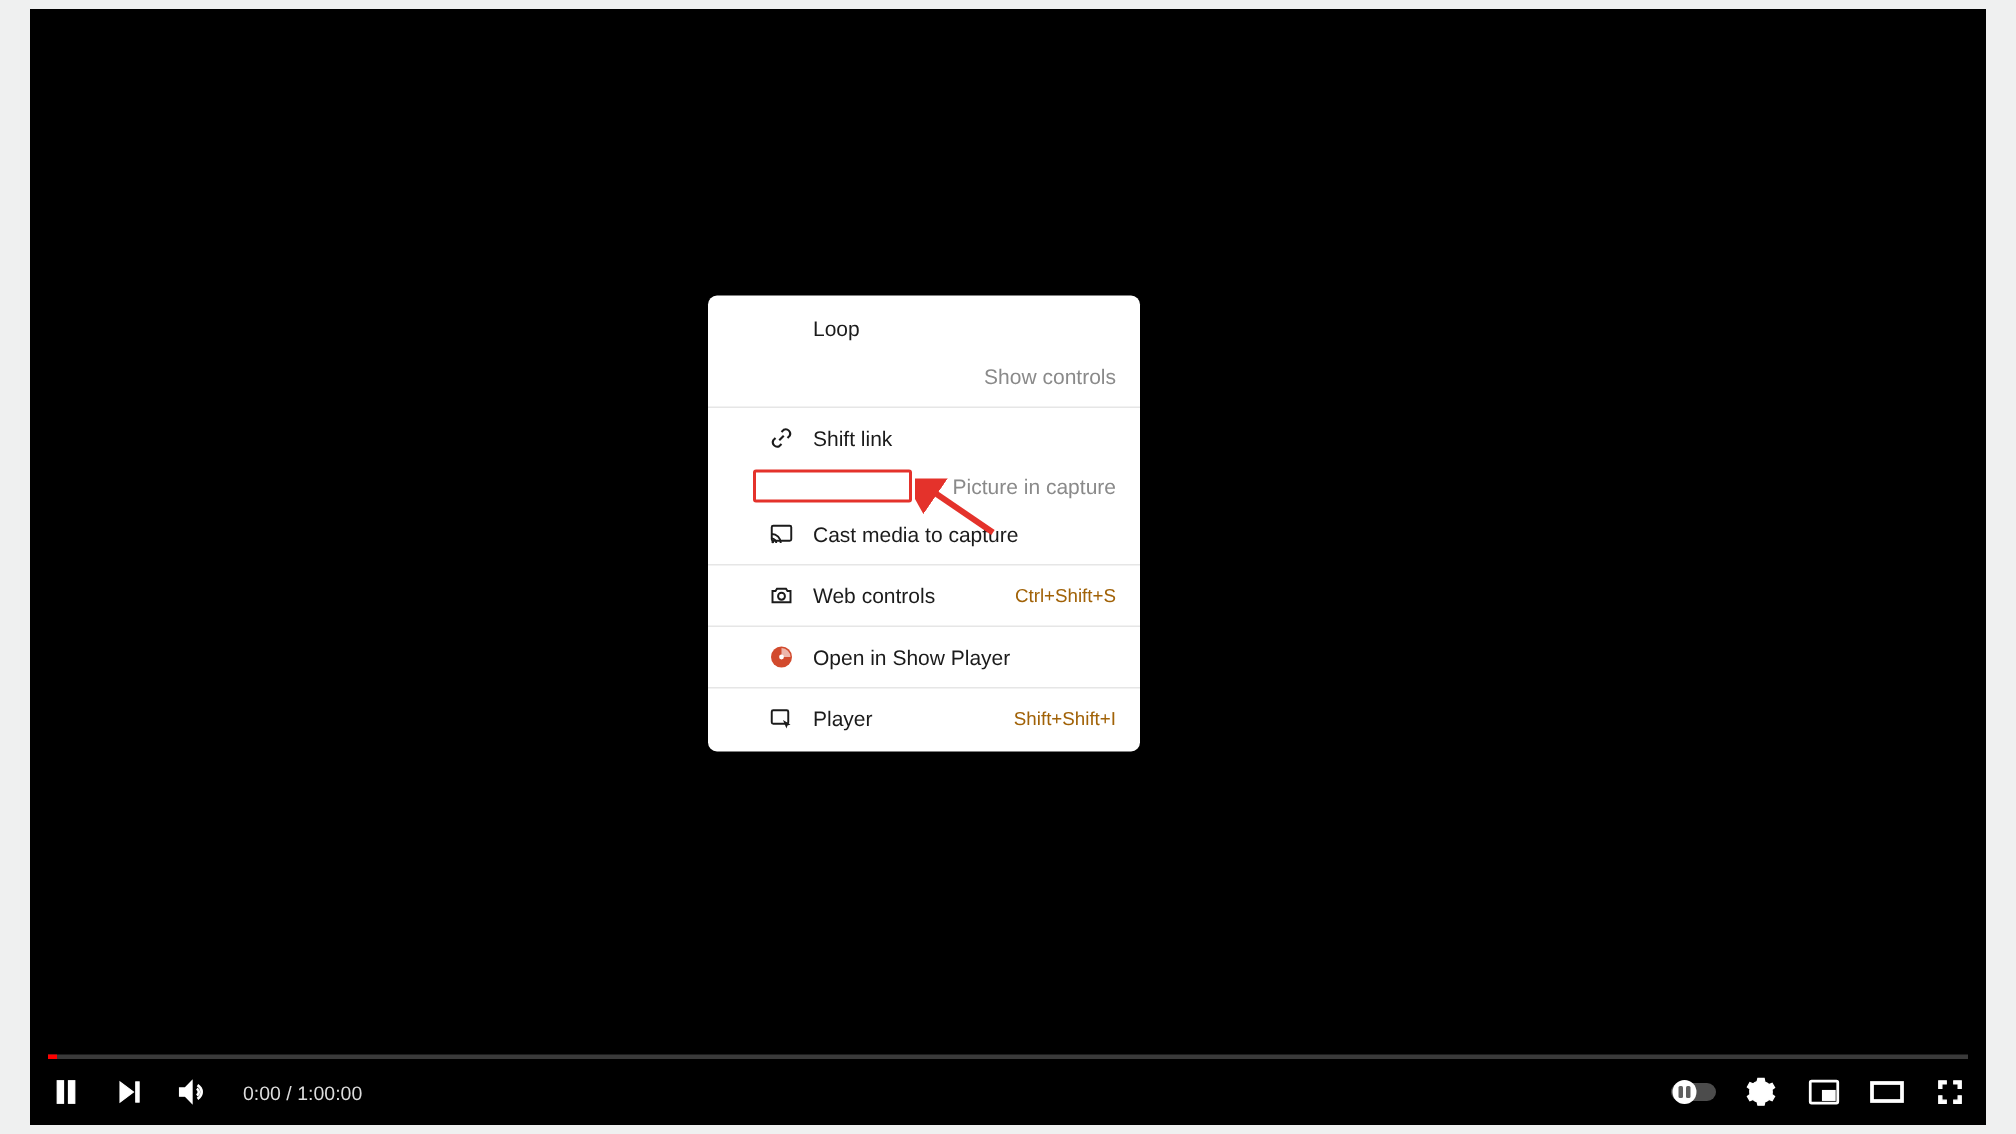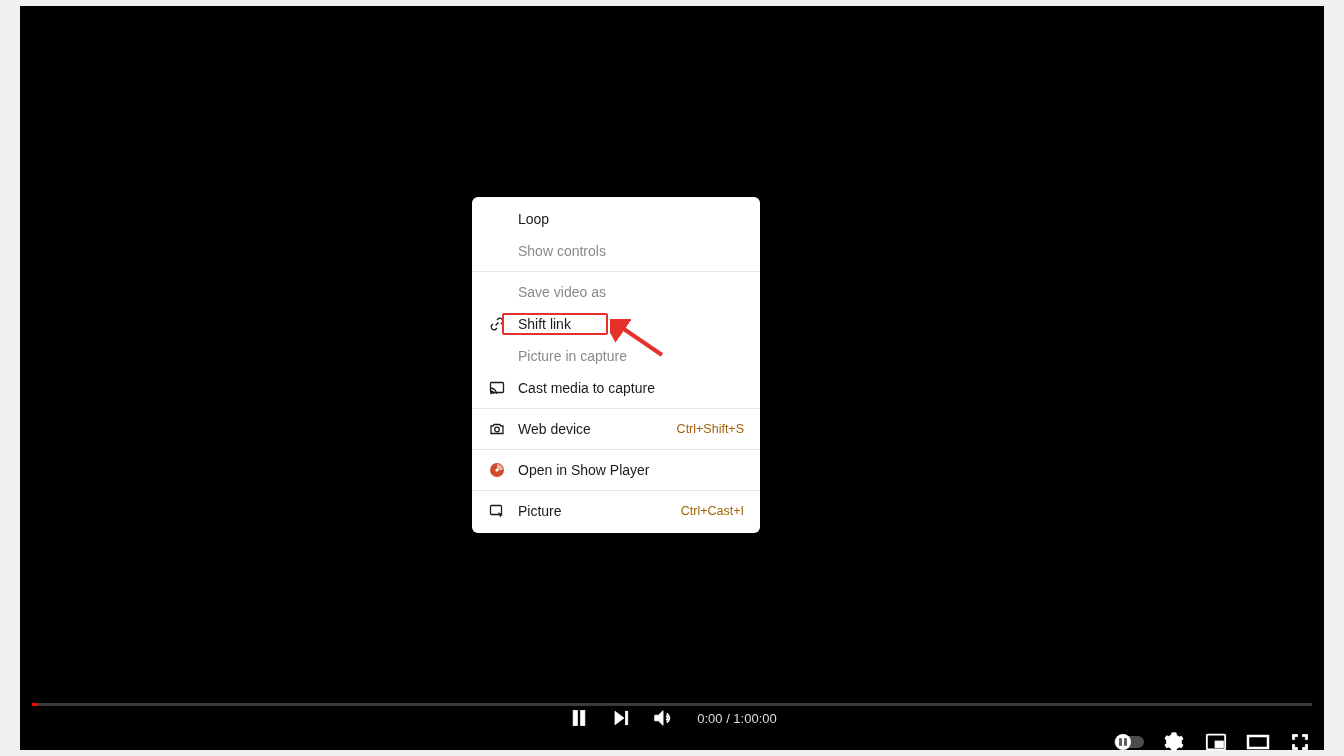--- a/index.html
+++ b/index.html
@@ -37,21 +37,20 @@
     background: #ff0000;
   }
   .controls {
     position: absolute;
     left: 0; right: 0; bottom: 0;
     height: 44px;
     display: flex;
     align-items: center;
     padding: 0 12px;
     color: #fff;
-    flex-direction: column;
   }
   .controls-left { display: flex; align-items: center; gap: 18px; }
   .controls-right { display: flex; align-items: center; gap: 18px; margin-left: auto; }
   .ctrl-btn {
     width: 24px; height: 24px;
     display: flex; align-items: center; justify-content: center;
     cursor: pointer;
   }
   .ctrl-btn svg { fill: #fff; stroke: #fff; }
   .time-display {
@@ -101,22 +100,23 @@
     font-size: 14px;
     color: #1b1b1b;
   }
   .ctx-item {
     display: flex;
     align-items: center;
     height: 32px;
     padding: 0 16px 0 16px;
     cursor: pointer;
     position: relative;
-  }
-  .ctx-item.disabled { color: #8a8a8a; cursor: default; }
+    margin-left: 24px;
+  }
+  .ctx-item.disabled { color: #8a8a8a; cursor: default; text-align: right; }
   .ctx-icon {
     width: 18px; height: 18px;
     margin-right: 12px;
     display: flex; align-items: center; justify-content: center;
     flex-shrink: 0;
   }
   .ctx-icon svg { width: 16px; height: 16px; }
   .ctx-spacer-icon { width: 18px; margin-right: 12px; flex-shrink:0; }
   .ctx-label { flex: 1; white-space: nowrap; }
   .ctx-shortcut { font-size: 12.5px; color: #a16207; margin-left: 10px; }
@@ -217,24 +217,20 @@
   </div>
 
   <div class="ctx-item disabled">
     <span class="ctx-spacer-icon"></span>
     <span class="ctx-label">Show controls</span>
   </div>
 
   <div class="ctx-divider"></div>
 
 
-  <div class="ctx-item disabled">
-    <span class="ctx-spacer-icon"></span>
-    <span class="ctx-label">Save video as</span>
-  </div>
 
   <div class="ctx-item">
     <span class="ctx-icon">
       <svg viewBox="0 0 16 16" fill="none" stroke="#1b1b1b" stroke-width="1.4">
           <path d="M6.5 9.5l3-3"></path>
           <path d="M8 4l1.5-1.5a3 3 0 014 4L12 8"></path>
           <path d="M8 12l-1.5 1.5a3 3 0 01-4-4L4 8"></path>
         </svg>
     </span>
     <span class="ctx-label">Shift link</span>
@@ -259,21 +255,21 @@
 
   <div class="ctx-divider"></div>
 
   <div class="ctx-item">
     <span class="ctx-icon">
       <svg viewBox="0 0 16 16" fill="none" stroke="#1b1b1b" stroke-width="1.3">
           <path d="M2 5h2l1-1.5h6L12 5h2v7.5H2z"></path>
           <circle cx="8" cy="8.5" r="2.3"></circle>
         </svg>
     </span>
-    <span class="ctx-label">Web device</span>
+    <span class="ctx-label">Web controls</span>
     <span class="ctx-shortcut">Ctrl+Shift+S</span>
   </div>
 
   <div class="ctx-divider"></div>
 
   <div class="ctx-item">
     <span class="ctx-icon">
       <svg viewBox="0 0 16 16">
           <circle cx="8" cy="8" r="7" fill="#d24a2d"></circle>
           <path d="M8 2a6 6 0 016 6h-6z" fill="#fff" opacity="0.6"></path>
@@ -285,22 +281,22 @@
 
   <div class="ctx-divider"></div>
 
   <div class="ctx-item">
     <span class="ctx-icon">
       <svg viewBox="0 0 16 16" fill="none" stroke="#1b1b1b" stroke-width="1.3">
           <rect x="1.5" y="2.5" width="11" height="9" rx="1"></rect>
           <path d="M9 9l5 3-2 .7-.7 2z" fill="#1b1b1b" stroke="none"></path>
         </svg>
     </span>
-    <span class="ctx-label">Picture</span>
-    <span class="ctx-shortcut">Ctrl+Cast+I</span>
+    <span class="ctx-label">Player</span>
+    <span class="ctx-shortcut">Shift+Shift+I</span>
   </div>
 
 </div>
 
 <div class="ctx-highlight"></div>
 
 <svg class="arrow" viewBox="0 0 60 40">
   <defs>
     <marker id="ah" markerWidth="8" markerHeight="8" refX="2" refY="4" orient="auto">
       <path d="M0 0L8 4L0 8z" fill="#e4322b"></path>

